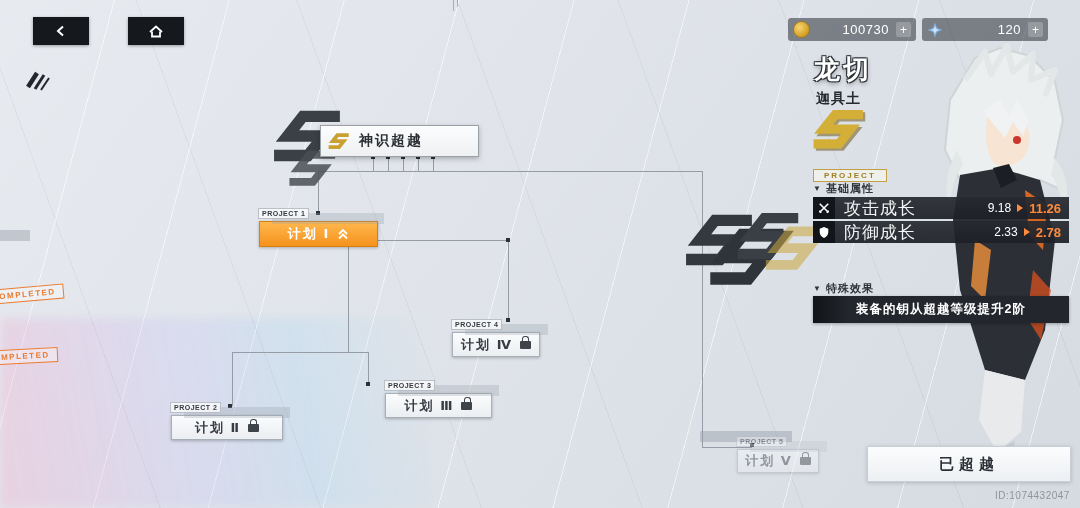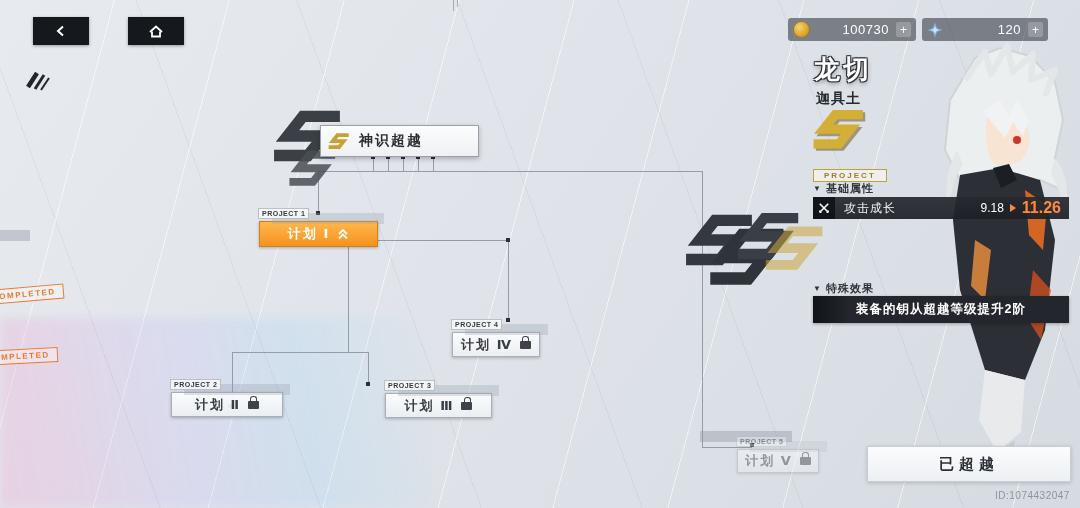--- a/index.html
+++ b/index.html
@@ -35,21 +35,21 @@
     box-shadow:0 1px 3px rgba(0,0,0,.25);
   }
   .tnode::before{
     content:"";position:absolute;left:12px;top:-9px;width:96%;height:11px;
     background:rgba(150,158,168,.30);z-index:-1;
   }
   .tnode.active{background:linear-gradient(#ffb84d,#f5921e);border:1px solid #d87f10;color:#fff}
   .tnode.locked{background:linear-gradient(rgba(252,253,254,.95),rgba(236,239,242,.95));border:1px solid #a9afb7;color:#383d44}
   .tnode.faint{opacity:.45}
   .pos1{left:259px;top:221px;width:117px;height:24px}
-  .pos2{left:171px;top:392px;width:110px;height:23px}
+  .pos2{left:171px;top:415px;width:110px;height:23px}
   .pos3{left:385px;top:393px;width:105px;height:23px}
   .pos4{left:452px;top:332px;width:86px;height:23px}
   .pos5{left:737px;top:449px;width:80px;height:22px}
   .tag{
     position:absolute;left:-2px;top:-14px;font-size:7px;letter-spacing:.5px;color:#343a41;
     background:rgba(248,249,250,.85);border:1px solid rgba(130,138,148,.5);
     padding:0 3px;font-weight:bold;line-height:9px;
   }
   .lock{position:relative;width:11px;height:8px;background:#3f444a;border-radius:1px;flex:0 0 auto}
   .lock::before{content:"";position:absolute;left:2.2px;top:-5px;width:5px;height:5px;
@@ -101,24 +101,24 @@
   }
   .sec-header{position:absolute;z-index:4;display:flex;align-items:center;gap:4px;
     font-size:11px;font-weight:bold;color:#30353b;letter-spacing:1px}
   .sec-header .tri{font-size:8px}
   .stats{position:absolute;left:813px;top:197px;width:256px;z-index:4}
   .stat-row{
     height:22px;margin-bottom:2px;display:flex;align-items:center;
     background:linear-gradient(rgba(38,42,48,.93),rgba(28,32,38,.93));
   }
   .stat-ico{width:22px;height:22px;background:rgba(13,16,20,.85);display:flex;align-items:center;justify-content:center;margin-right:9px;flex:0 0 auto}
-  .stat-label{color:#f2f3f4;font-size:12px;letter-spacing:1px}
+  .stat-label{color:#f2f3f4;font-size:17px;letter-spacing:1px}
   .stat-vals{margin-left:auto;display:flex;align-items:center;gap:6px;padding-right:8px}
   .stat-cur{color:#fff;font-size:12px}
-  .stat-next{color:#ff8a3c;font-size:16px;font-weight:bold}
+  .stat-next{color:#ff8a3c;font-size:13px;font-weight:bold}
   .arrow-r{width:0;height:0;border-left:6px solid #ff8a3c;border-top:4px solid transparent;border-bottom:4px solid transparent}
   .effect-banner{
     position:absolute;left:813px;top:296px;width:256px;height:27px;z-index:4;
     background:linear-gradient(90deg,#101317,#23272d 14%,#23272d);
     color:#fff;display:flex;align-items:center;justify-content:center;
     font-size:12.5px;font-weight:bold;letter-spacing:1px;box-shadow:0 1px 3px rgba(0,0,0,.3)
   }
   .action-btn{
     position:absolute;left:867px;top:446px;width:202px;height:34px;z-index:5;
     background:linear-gradient(#fbfcfd,#edf0f3);border:1px solid #c9ced5;
@@ -315,20 +315,33 @@
           <path d="M2,12 L4,12 M2,12 L2,10 M12,12 L10,12 M12,12 L12,10" stroke="#fff" stroke-width="1.4"></path>
         </svg>
     </span>
     <span class="stat-label">攻击成长</span>
     <span class="stat-vals">
       <span class="stat-cur">9.18</span>
       <span class="arrow-r"></span>
       <span class="stat-next">11.26</span>
     </span>
   </div>
+  <div class="stat-row">
+    <span class="stat-ico">
+      <svg width="12" height="13" viewBox="0 0 14 15">
+          <path d="M7,1 L12,3 V7 C12,10.5 9.8,12.8 7,13.8 C4.2,12.8 2,10.5 2,7 V3 Z" fill="#fff"></path>
+        </svg>
+    </span>
+    <span class="stat-label">防御成长</span>
+    <span class="stat-vals">
+      <span class="stat-cur">2.33</span>
+      <span class="arrow-r"></span>
+      <span class="stat-next">2.78</span>
+    </span>
+  </div>
 </div>
 
 <div class="sec-header" style="left:813px;top:281px">
   <span class="tri">▼</span>
   <span>特殊效果</span>
 </div>
 <div class="effect-banner">装备的钥从超越等级提升2阶</div>
 
 <div class="action-btn">已超越</div>
 <div class="uid">ID:1074432047</div>

